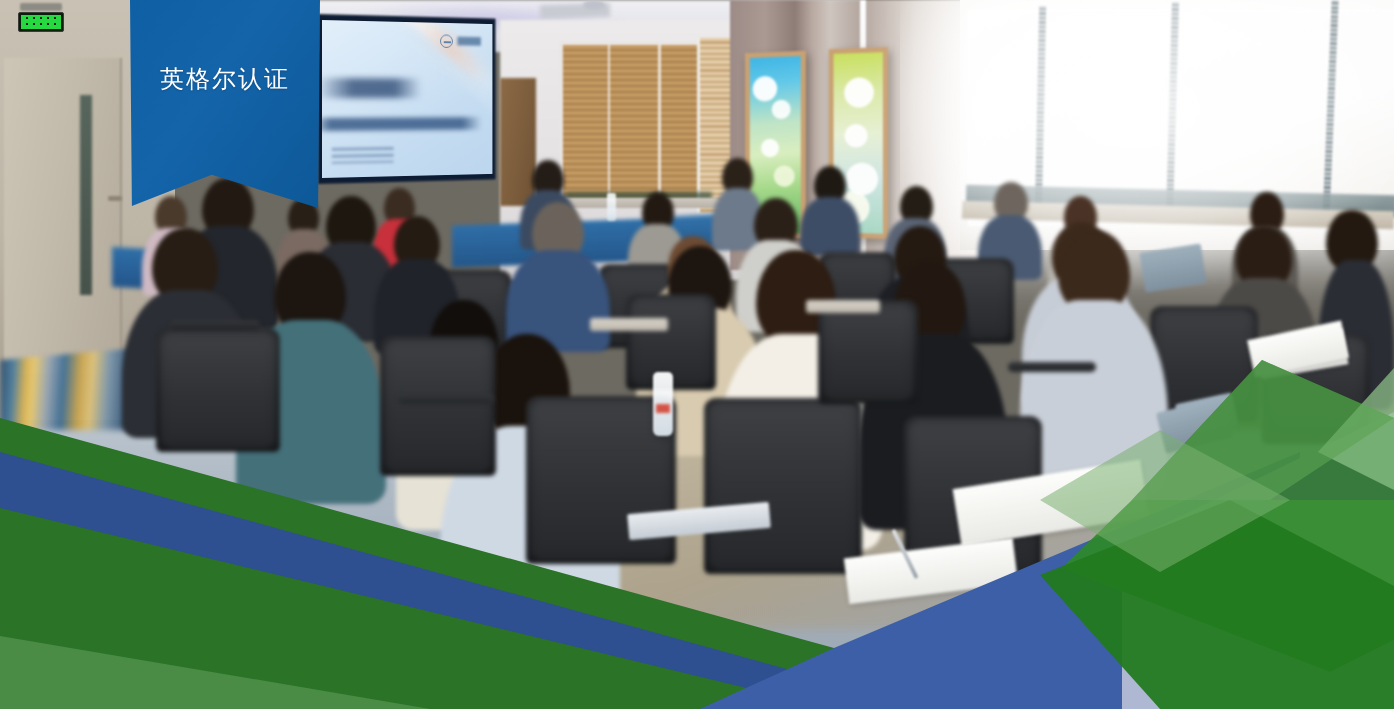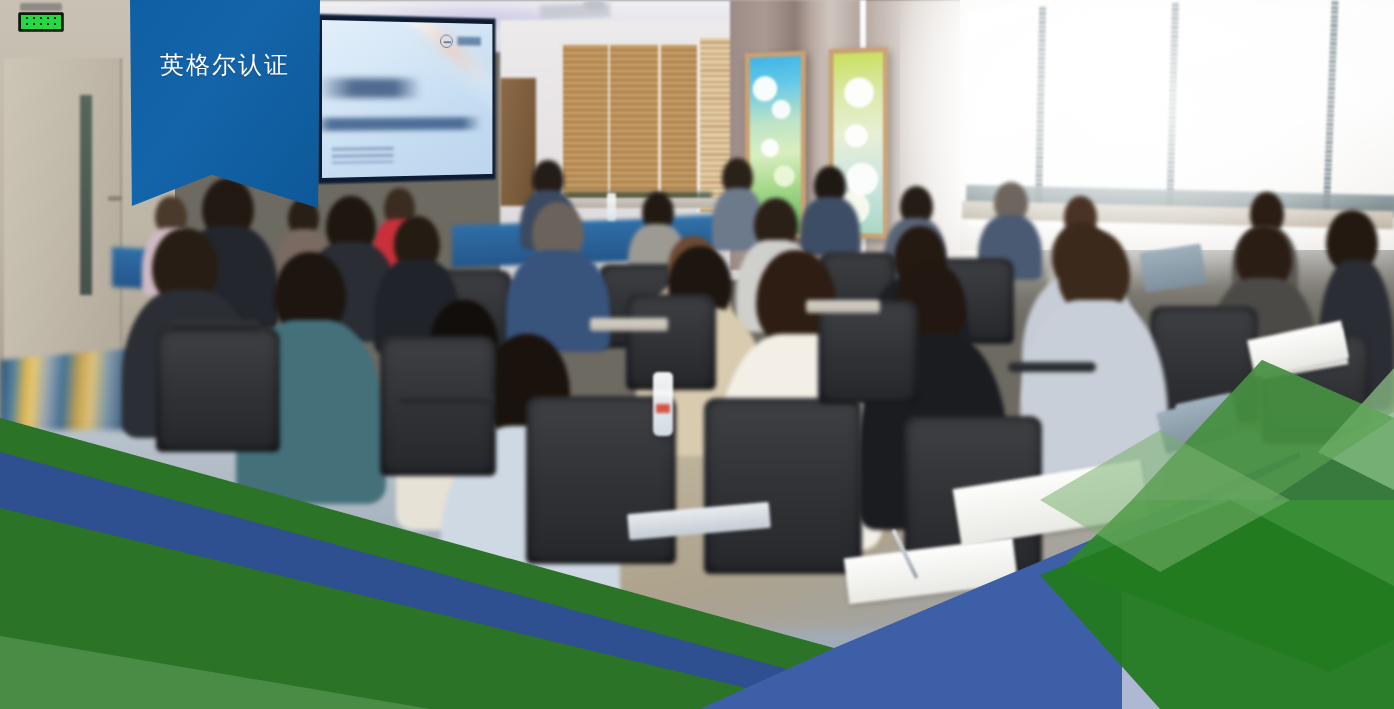--- a/index.html
+++ b/index.html
@@ -385,21 +385,21 @@
     font-size:54px;
     letter-spacing:1px;
     line-height:1;
     text-shadow:0 1px 2px rgba(0,0,0,.22);
   }
   .icas-reg {
     position:absolute; right:-13px; top:-2px;
     font-size:13px; font-weight:400; line-height:1;
   }
   .icas-cn {
-    margin-top:7px;
+    margin-top:21px;
     color:#ffffff;
     font-family:"DejaVu Sans", sans-serif;
     font-size:24px;
     letter-spacing:2px;
     line-height:1;
     text-shadow:0 1px 2px rgba(0,0,0,.22);
   }
 </style>
 </head>
 <body>

